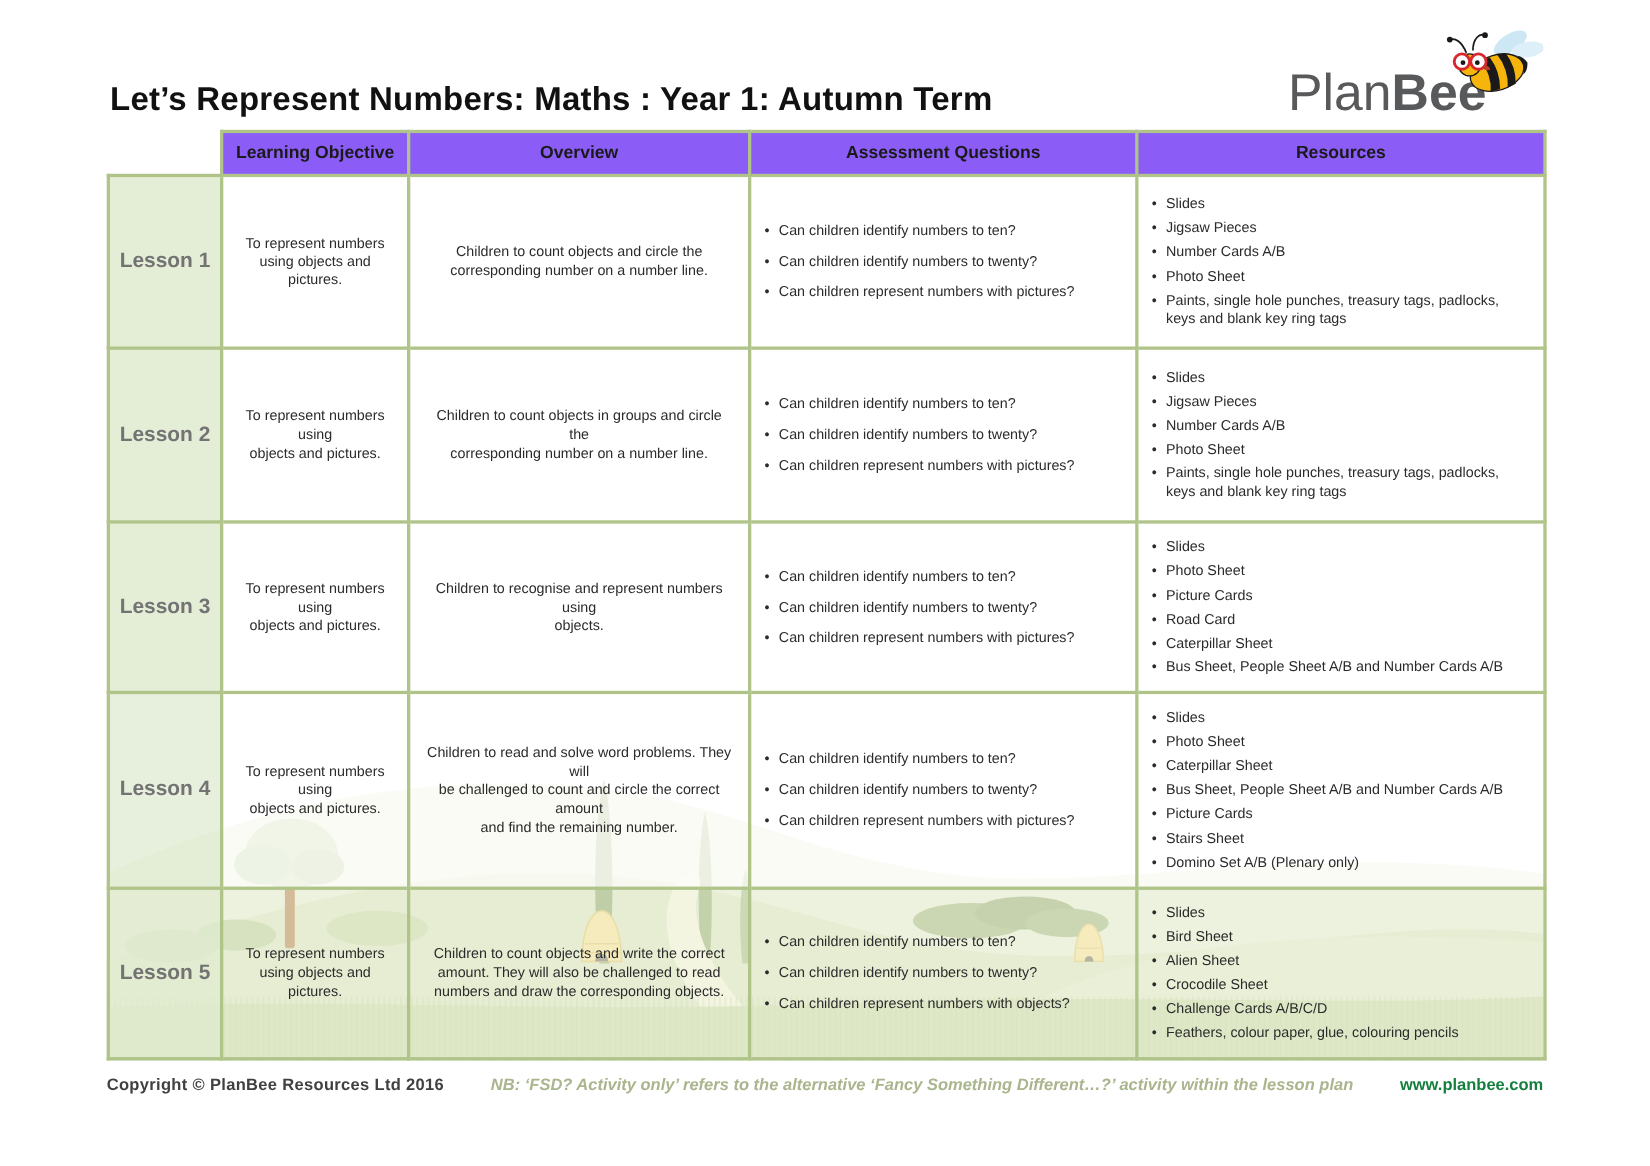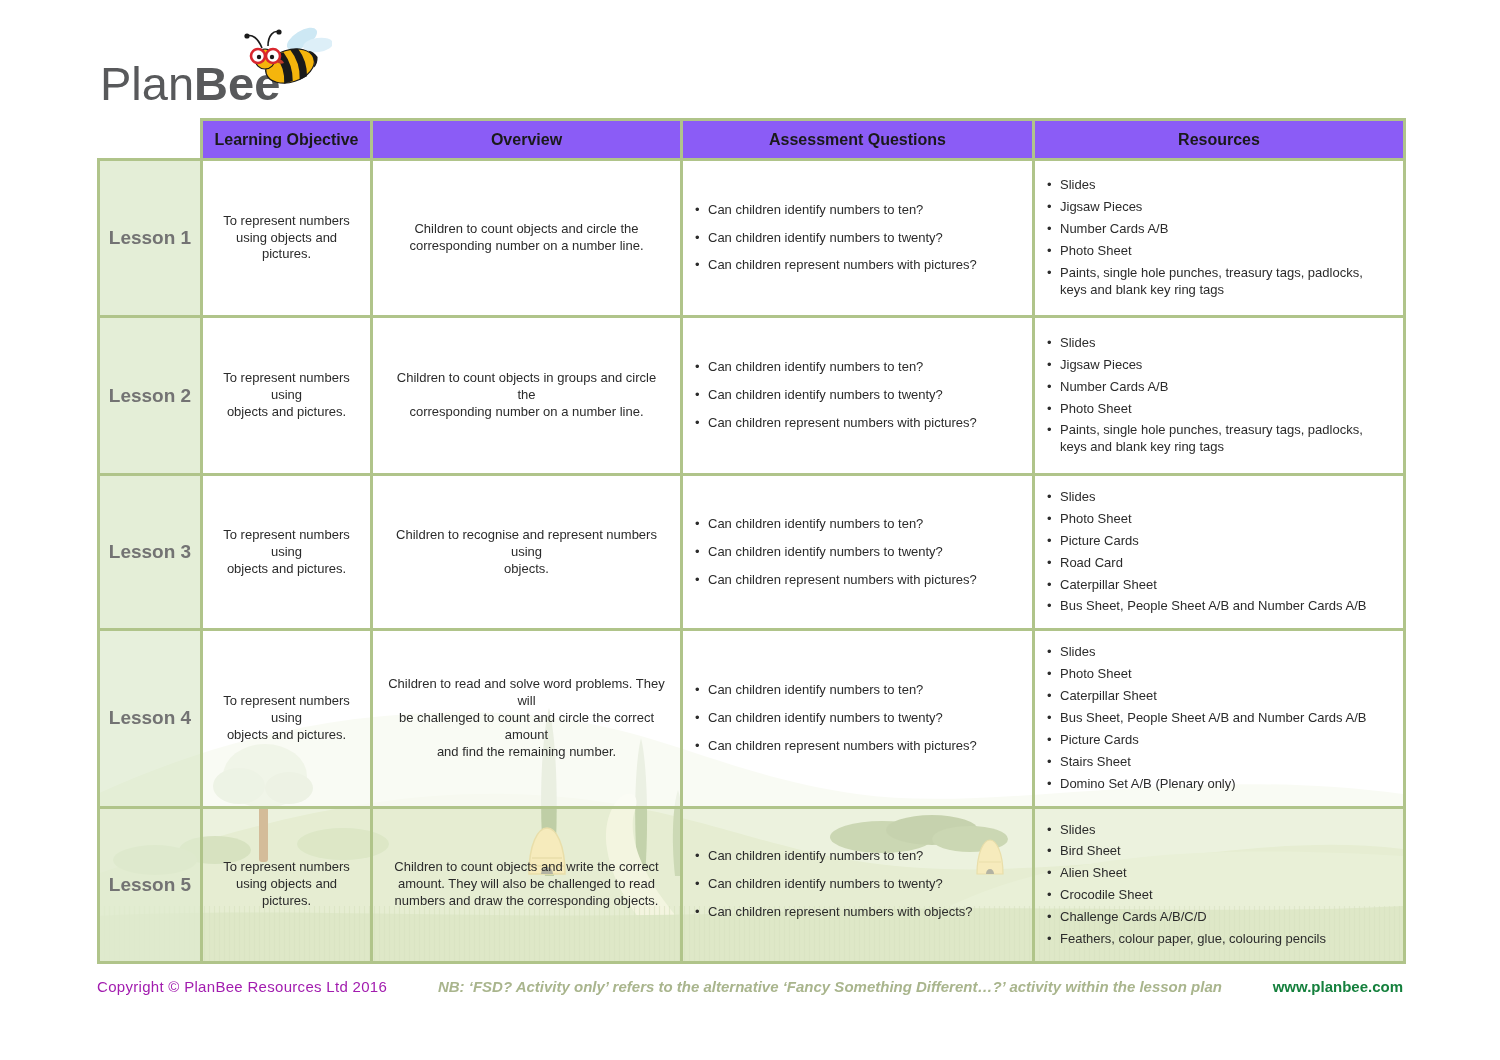--- a/index.html
+++ b/index.html
@@ -34,30 +34,31 @@
   .c-q .bullet-item{margin:11px 0;}
   .c-r .bullet-item{margin:5px 0;}
   .bullet{width:13px;flex-shrink:0;font-size:13px;line-height:1.3;}
   .btext{flex:1;}
   .row-1 td{height:157px;} .row-2 td{height:158px;} .row-3 td{height:154px;}
   .row-4 td{height:160px;} .row-5 td{height:152px;}
 
   
   .ftr{display:flex;justify-content:space-between;align-items:baseline;
        margin:14px 0 0 97px;width:1306px;font-size:15px;}
-  .copyright{font-weight:normal;color:#a21caf;letter-spacing:.3px;text-align:center;}
+  .copyright{font-weight:bold;color:#404040;letter-spacing:.3px;text-align:center;}
   .nb-note{font-weight:bold;font-style:italic;color:#a9b58d;padding:0 26px;flex:1;text-align:center;}
   .website{font-weight:bold;color:#15803d;}
 </style>
 </head>
 <body>
 
 <div class="page">
 
   <div class="hdr">
+    <h1 class="title">Let’s Represent Numbers: Maths : Year 1: Autumn Term</h1>
     <svg class="logo" viewBox="0 0 232 90">
       <text x="0" y="78" font-family="Liberation Sans, sans-serif" font-size="47" fill="#58595b"><tspan font-weight="normal">Plan</tspan><tspan font-weight="bold">Bee</tspan></text>
       <g transform="translate(146,4)">
 
         <ellipse cx="56" cy="13" rx="17" ry="8" fill="#cde8f4" transform="rotate(-32 56 13)"></ellipse>
         <ellipse cx="72" cy="19" rx="15" ry="7" fill="#ddeff8" transform="rotate(-8 72 19)"></ellipse>
 
         <g transform="rotate(-18 44 40)">
           <ellipse cx="44" cy="40" rx="25" ry="16" fill="#f5b50c" stroke="#1a1a1a" stroke-width="1.2"></ellipse>
           <path d="M33,25 q6,15 0,30 l9,0 q5,-15 0,-30 Z" fill="#1a1a1a"></path>

